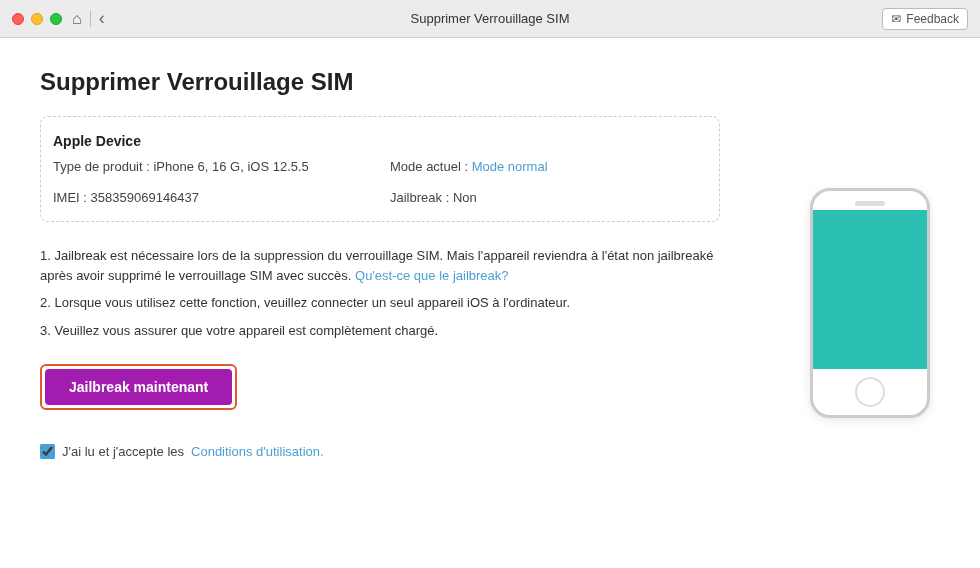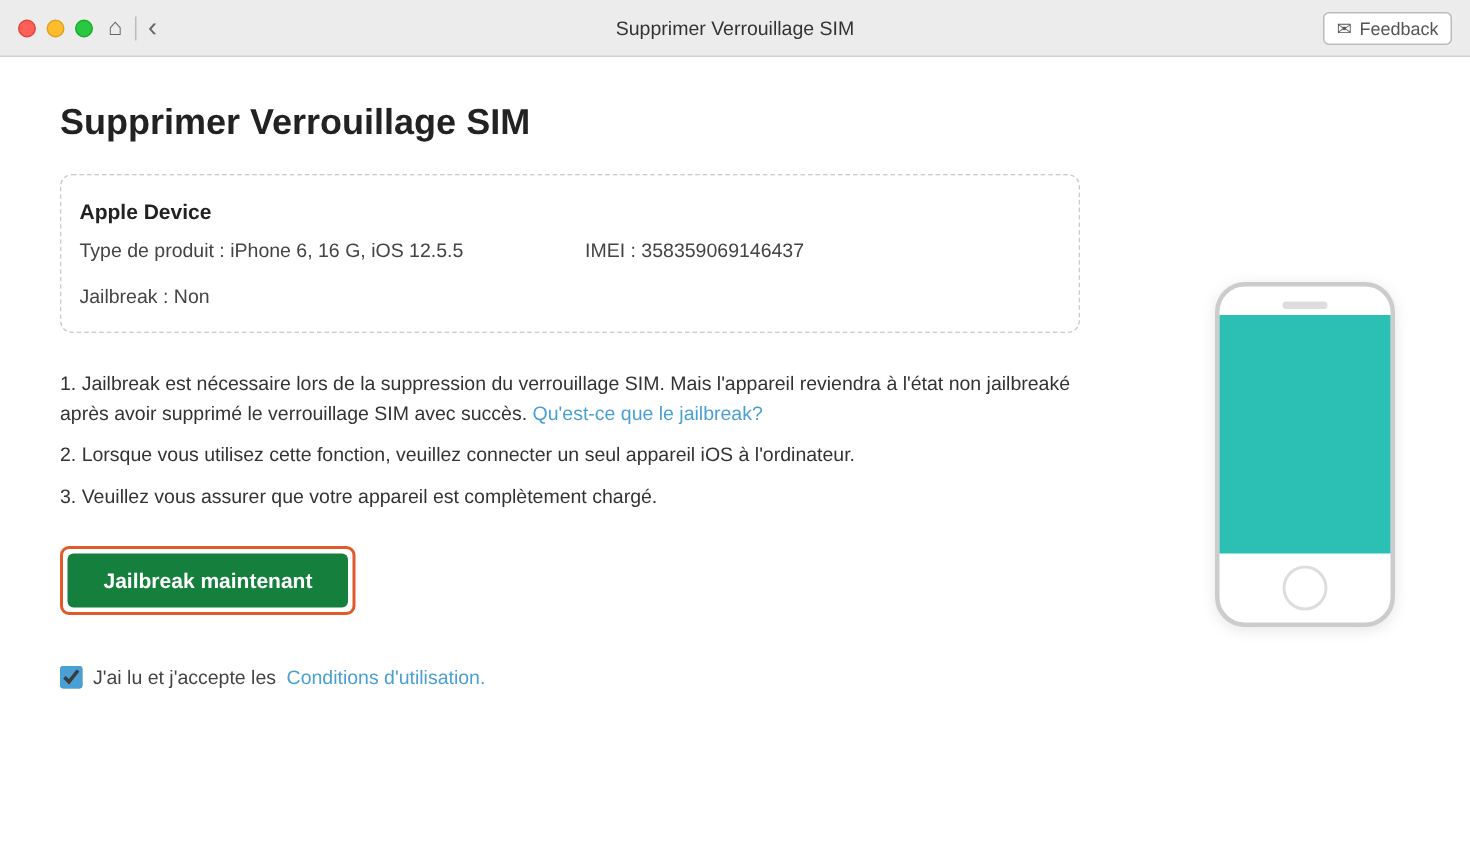--- a/index.html
+++ b/index.html
@@ -168,21 +168,21 @@
     
     .jailbreak-btn-wrapper {
       margin-bottom: 18px;
       display: inline-block;
       border: 2.5px solid #e05a2b;
       border-radius: 6px;
       padding: 3px;
     }
 
     .jailbreak-btn {
-      background: #15803d;
+      background: #a21caf;
       color: white;
       border: none;
       border-radius: 4px;
       padding: 10px 24px;
       font-size: 14px;
       font-weight: bold;
       cursor: pointer;
     }
 
     
@@ -286,20 +286,24 @@
     <h1 class="page-title">Supprimer Verrouillage SIM</h1>
 
     <div class="device-card">
       <div class="device-card-title">Apple Device</div>
       <div class="device-info-grid">
         <div class="device-info-row">
           <span class="label">Type de produit :</span>
           <span class="value-normal">iPhone 6, 16 G, iOS 12.5.5</span>
         </div>
         <div class="device-info-row">
+          <span class="label">Mode actuel :</span>
+          <span class="value-blue">Mode normal</span>
+        </div>
+        <div class="device-info-row">
           <span class="label">IMEI :</span>
           <span class="value-normal">358359069146437</span>
         </div>
         <div class="device-info-row">
           <span class="label">Jailbreak :</span>
           <span class="value-normal">Non</span>
         </div>
       </div>
     </div>
 

